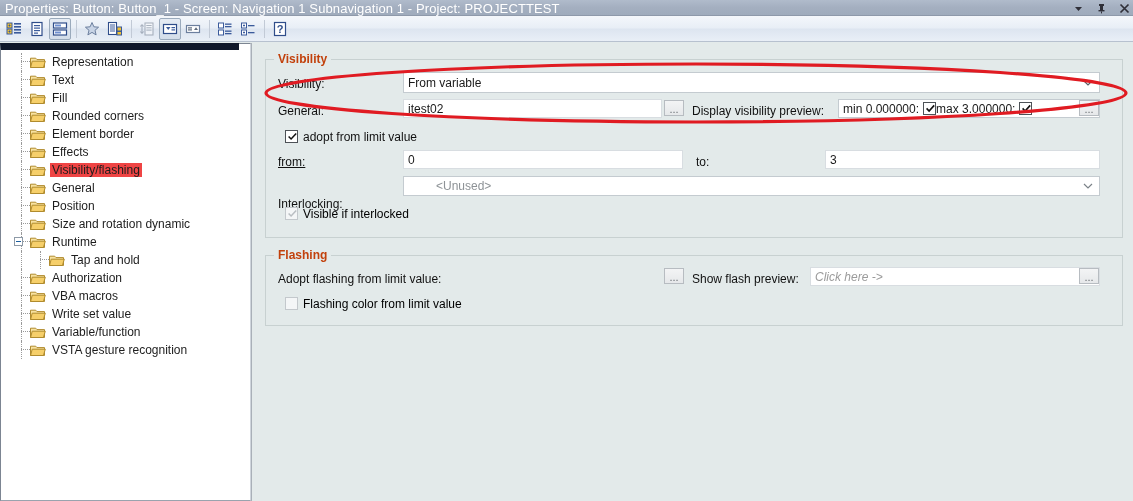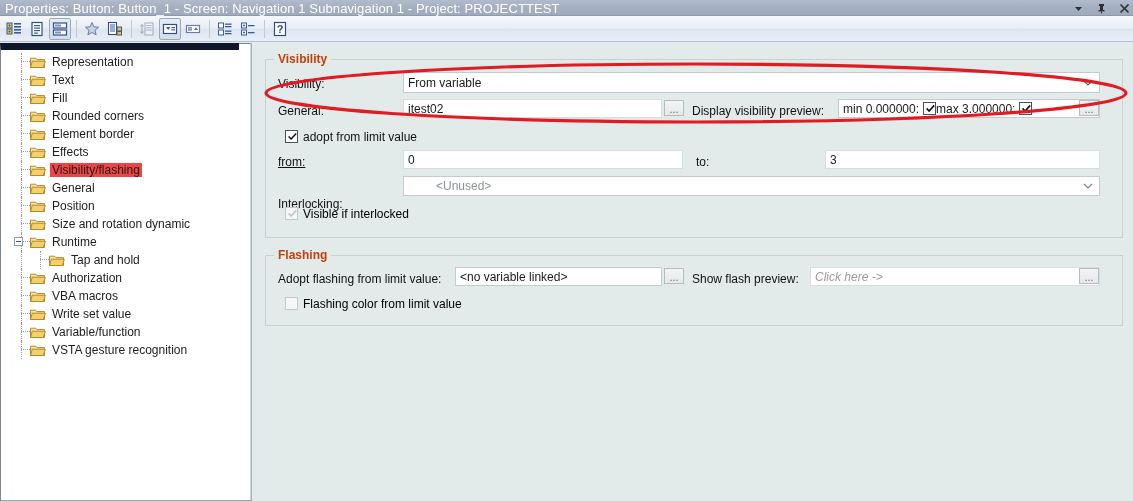--- a/index.html
+++ b/index.html
@@ -751,23 +751,20 @@
           </svg>
       </span>
     </div>
     <div class="lab dim" style="left:48px; top:164px;">Visible if interlocked</div>
 
     <div class="groupbox" style="left:10px; top:212px; width:858px; height:71px;">
       <div class="group-title">Flashing</div>
     </div>
 
     <div class="lab" style="left:23px; top:229px;">Adopt flashing from limit value:</div>
-    <div class="field" style="left:200px; top:224px; width:207px; height:19px;">
-      <span>&lt;no variable linked&gt;</span>
-    </div>
     <div class="ellipsis-btn" style="left:409px; top:225px;">...</div>
 
     <div class="lab" style="left:437px; top:229px;">Show flash preview:</div>
     <div class="field flat ph" style="left:555px; top:224px; width:290px; height:19px;font-style:italic;">
       <span>Click here -&gt;</span>
     </div>
     <div class="ellipsis-btn" style="left:824px; top:225px;">...</div>
 
     <div class="cb dis" style="left:30px; top:254px;"></div>
     <div class="lab dim" style="left:48px; top:254px;">Flashing color from limit value</div>

